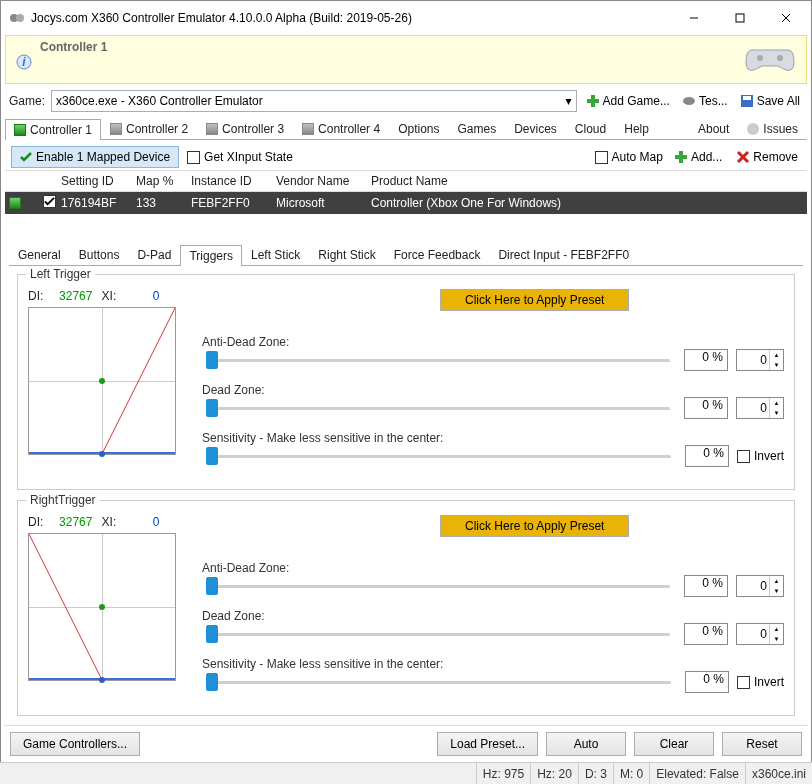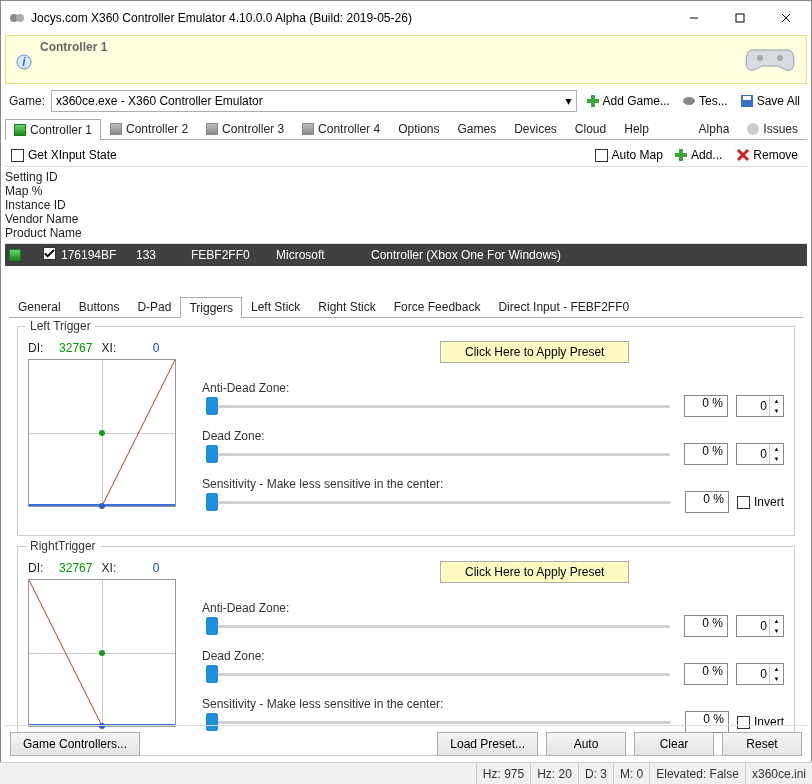--- a/index.html
+++ b/index.html
@@ -21,21 +21,21 @@
 .tool-link { display: flex; align-items: center; gap: 3px; color: #000; padding: 2px 3px; }
 .tab-strip { display: flex; border-bottom: 1px solid #aaa; margin: 0 4px; align-items: flex-end; height: 24px; }
 .tab { padding: 3px 8px; border: 1px solid transparent; border-bottom: none; display: flex; align-items: center; gap: 4px; color: #222; }
 .tab.active { border-color: #aaa; background: #fff; position: relative; top: 1px; }
 .led { width: 12px; height: 12px; border: 1px solid #888; background: linear-gradient(#c0c0c0,#888); display: inline-block; }
 .led.green { background: linear-gradient(#6fd36f,#1a8a1a); border-color: #1a7a1a; }
 .panel { margin: 0 4px; padding: 4px 0 0 0; }
 .ctrl-bar { display: flex; align-items: center; padding: 2px 6px; gap: 8px; }
 .btn-toggle { border: 1px solid #8bb7de; background: #d6e8f7; padding: 3px 8px; display: flex; align-items: center; gap: 4px; }
 .spacer { flex: 1; }
-.device-header { display: flex; background: #fff; border-top: 1px solid #ddd; border-bottom: 1px solid #ddd; padding: 3px 0; color: #222; font-size: 11px; flex-direction: column; }
+.device-header { display: flex; background: #fff; border-top: 1px solid #ddd; border-bottom: 1px solid #ddd; padding: 3px 0; color: #222; font-size: 11px; }
 .device-row { display: flex; background: #404040; color: #fff; padding: 3px 0; align-items: center; font-size: 11px; }
 .col-check { width: 36px; padding-left: 18px; }
 .col-checkhdr { width: 56px; }
 .col-setting { width: 75px; }
 .col-map { width: 55px; text-align: left; padding-right: 8px; }
 .col-instance { width: 85px; }
 .col-vendor { width: 95px; }
 .col-product { flex: 1; }
 .device-row .led { margin: 0 4px 0 4px; }
 .subtab-strip { display: flex; border-bottom: 1px solid #aaa; margin: 12px 4px 0 4px; }
@@ -48,21 +48,21 @@
 .di-row .val-green { color: #009900; display: inline-block; width: 46px; text-align: right; }
 .di-row .val-blue { color: #0044cc; display: inline-block; width: 40px; text-align: right; }
 .chart { width: 148px; height: 148px; border: 1px solid #999; background: #fff; position: relative; }
 .chart .axis-v { position: absolute; left: 50%; top: 0; bottom: 0; width: 1px; background: #ccc; }
 .chart .axis-h { position: absolute; top: 50%; left: 0; right: 0; height: 1px; background: #ccc; }
 .chart .bluebase { position: absolute; left: 0; right: 0; bottom: 0; height: 2px; background: #3a6ed8; }
 .chart .greendot { position: absolute; width: 6px; height: 6px; border-radius: 50%; background: #1a9a1a; left: calc(50% - 3px); top: calc(50% - 3px); }
 .chart .bluedot { position: absolute; width: 6px; height: 6px; border-radius: 50%; background: #2a5ec8; left: calc(50% - 3px); bottom: -3px; }
 .chart svg { position: absolute; inset: 0; }
 .sliders-col { flex: 1; padding-left: 14px; }
-.preset-btn { border: 1px solid #adadad; background: #fef9c3; padding: 3px 24px; margin-left: 238px; margin-bottom: 18px; }
+.preset-btn { border: 1px solid #adadad; background: #eab308; padding: 3px 24px; margin-left: 238px; margin-bottom: 24px; }
 .slider-label { color: #333; }
 .slider-ctl { display: flex; align-items: center; gap: 8px; margin-bottom: 12px; }
 .slider-track { flex: 1; height: 18px; position: relative; }
 .slider-track .rail { position: absolute; left: 10px; right: 6px; top: 8px; height: 3px; background: #d0d0d0; border-radius: 2px; }
 .slider-track .thumb { position: absolute; left: 4px; top: 0; width: 12px; height: 18px; background: #1e90d8; border-radius: 2px; }
 .num-field { width: 44px; height: 22px; border: 1px solid #888; text-align: right; padding: 0 4px; background: #fff; }
 .spin-field { width: 48px; height: 22px; border: 1px solid #888; display: flex; background: #fff; align-items: center;}
 .spin-field .val { flex:1; text-align: right; padding-right: 2px; }
 .spin-field .arrows { width: 14px; display: flex; flex-direction: column; }
 .spin-field .arrows div { height: 10px; font-size: 6px; display: flex; align-items: center; justify-content: center; border-left:1px solid #ccc; }
@@ -176,30 +176,36 @@
       <span>Devices</span>
     </div>
   <div class="tab">
       <span>Cloud</span>
     </div>
   <div class="tab">
       <span>Help</span>
     </div>
   <div class="spacer"></div>
   <div class="tab">
-      <span>Alpha</span>
+      <span>About</span>
     </div>
   <div class="tab">
       <span style="width:12px;height:12px;border-radius:50%;background:#ccc;display:inline-block"></span>
       <span>Issues</span>
     </div>
 </div>
 
 <div class="panel">
   <div class="ctrl-bar">
+    <div class="btn-toggle">
+      <svg class="checkmark">
+          <path d="M1 6 L4 9 L11 2" stroke="#1a8a1a" stroke-width="2.5" fill="none"></path>
+        </svg>
+      <span>Enable 1 Mapped Device</span>
+    </div>
     <label style="display:flex;align-items:center;gap:4px">
         <span class="chk"></span>
         <span>Get XInput State</span>
       </label>
     <div class="spacer"></div>
     <label style="display:flex;align-items:center;gap:4px">
         <span class="chk"></span>
         <span>Auto Map</span>
       </label>
     <a class="tool-link">

